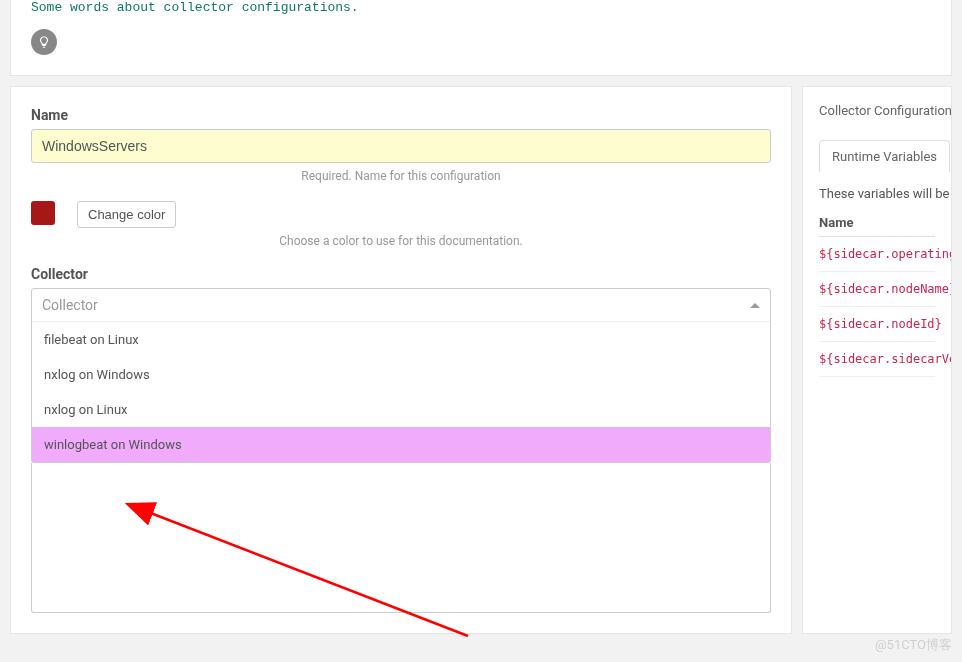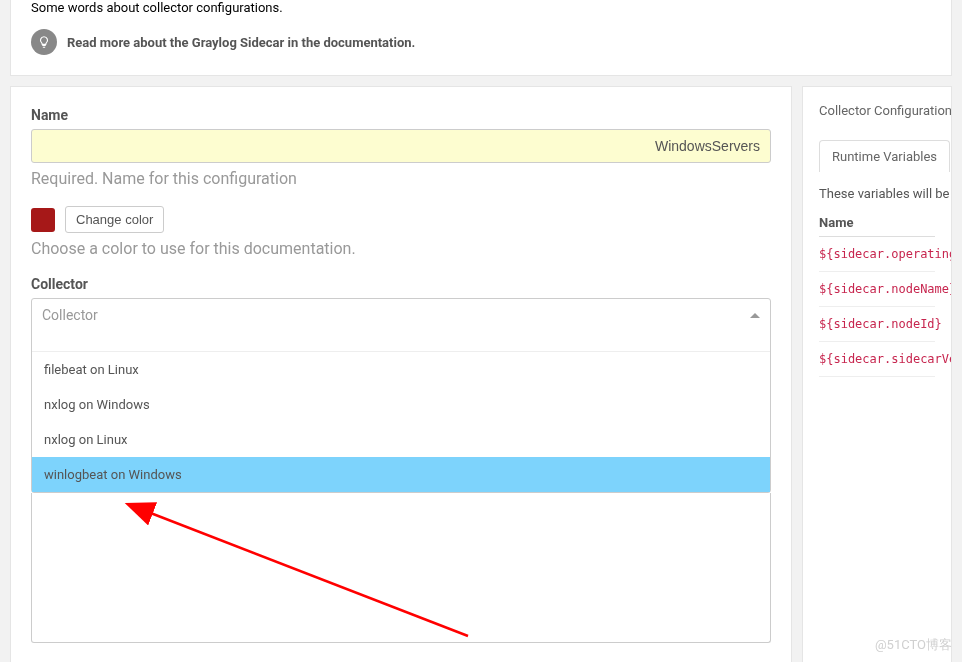--- a/index.html
+++ b/index.html
@@ -23,22 +23,23 @@
   }
   .header h1 {
     font-size: 28px;
     font-weight: 400;
     color: #555;
     margin: 0 0 2px 0;
     padding-top: 6px;
   }
   .header .subtitle {
     font-size: 13px;
-    color: #000000;
+    color: #0f766e;
     margin: 0 0 14px 0;
+    font-family: Liberation Mono, monospace;
   }
   .info-row {
     display: flex;
     align-items: center;
     gap: 10px;
   }
   .info-icon {
     width: 26px;
     height: 26px;
     border-radius: 50%;
@@ -126,28 +127,28 @@
     margin-bottom: 6px;
   }
   .text-input {
     width: 100%;
     padding: 8px 10px;
     font-size: 14px;
     border: 1px solid #ccc;
     border-radius: 3px;
     background: #fdfdd0;
     color: #555;
-    text-align: right;
   }
   .help {
-    font-size: 16px;
+    font-size: 12px;
     color: #999;
     margin-top: 6px;
-  }
-  .color-row { display: flex; align-items: center; gap: 10px; }
+    text-align: center;
+  }
+  .color-row { display: flex; gap: 22px; }
   .swatch {
     width: 24px;
     height: 24px;
     background: #a61818;
     border-radius: 3px;
   }
   .btn {
     font-size: 13px;
     padding: 5px 10px;
     border: 1px solid #ccc;
@@ -171,29 +172,28 @@
     cursor: pointer;
   }
   .caret {
     width: 0; height: 0;
     border-left: 5px solid transparent;
     border-right: 5px solid transparent;
     border-bottom: 5px solid #999;
   }
   .select-menu {
     border-top: 1px solid #eee;
-    margin-top: 20px;
   }
   .select-option {
     padding: 10px 12px;
     font-size: 13px;
     color: #555;
     cursor: pointer;
   }
-  .select-option.highlight { background: #7dd3fc; }
+  .select-option.highlight { background: #f0abfc; }
   .editor-area {
     border: 1px solid #ccc;
     border-top: none;
     border-radius: 0 0 3px 3px;
     height: 150px;
     background: #fff;
   }
   .arrow-overlay {
     position: absolute;
     pointer-events: none;
@@ -212,21 +212,20 @@
 <body>
 
 <div class="header">
   <p class="subtitle">Some words about collector configurations.</p>
   <div class="info-row">
     <div class="info-icon">
       <svg viewBox="0 0 24 24" fill="none" stroke="#fff" stroke-width="2">
         <path d="M9 18h6M10 21h4M12 3a6 6 0 00-4 10.5c.7.8 1 1.5 1 2.5h6c0-1 .3-1.7 1-2.5A6 6 0 0012 3z"></path>
       </svg>
     </div>
-    <span class="info-text">Read more about the Graylog Sidecar in the documentation.</span>
   </div>
 </div>
 
 <div class="content-row">
   <div class="panel main-panel">
 
     <div class="form-group">
       <label class="form-label">Name</label>
       <input type="text" class="text-input" value="WindowsServers" style="">
       <div class="help">Required. Name for this configuration</div>

